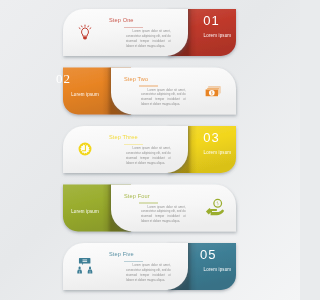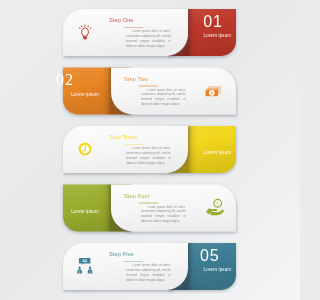--- a/index.html
+++ b/index.html
@@ -1,21 +1,21 @@
 <!DOCTYPE html>
 <html><head>
 <meta charset="utf-8">
 <style>
   html,body{margin:0;padding:0;width:300px;height:300px;overflow:hidden;background:#e9ebed;}
   body{font-family:"Liberation Sans",sans-serif;}
   #stage{position:relative;width:300px;height:300px;overflow:hidden;}
   #stage svg{display:block;position:absolute;top:0;left:0;}
   .txt{position:absolute;}
   .title{font-size:5.6px;letter-spacing:.12px;}
-  .num{font-size:16px;font-weight:400;color:#fff;letter-spacing:0.9px;}
+  .num{font-size:13px;font-weight:400;color:#fff;letter-spacing:0.9px;}
   .sub{font-size:4.45px;color:#fff;letter-spacing:.18px;}
   .body{font-size:2.9px;line-height:4.85px;color:#919191;text-align:justify;text-indent:6.6px;}
   .rule{width:18.7px;height:1.5px;}
 </style>
 </head>
 <body>
 
 <div id="stage">
     <svg width="300" height="300" viewBox="0 0 300 300">
       <defs>
@@ -177,20 +177,21 @@
     <div class="txt num" style="left: 203.3px; top: 12.7px;">01</div>
     <div class="txt sub" style="left: 203.6px; top: 33.2px;">Lorem ipsum</div>
     <div class="txt title" style="left: 109px; top: 17.3px; color: rgb(192, 57, 43); opacity: 0.86;">Step One</div>
     <div class="txt rule" style="left: 124px; top: 26.9px; background: rgb(192, 57, 43); opacity: 0.33;"></div>
     <div class="txt body" style="left: 126px; top: 29px; width: 44.5px;">Lorem ipsum dolor sit amet, consectetur adipisicing elit, sed do eiusmod tempor incididunt ut labore et dolore magna aliqua.</div>
     <div class="txt num" style="left: 56px; top: 71.2px; font-family: Liberation Serif, serif;">02</div>
     <div class="txt sub" style="left: 71.2px; top: 91.7px;">Lorem ipsum</div>
     <div class="txt title" style="left: 124px; top: 75.8px; color: rgb(232, 132, 36); opacity: 0.86;">Step Two</div>
     <div class="txt rule" style="left: 139px; top: 85.4px; background: rgb(232, 132, 36); opacity: 0.33;"></div>
     <div class="txt body" style="left: 141px; top: 87.5px; width: 44.5px;">Lorem ipsum dolor sit amet, consectetur adipisicing elit, sed do eiusmod tempor incididunt ut labore et dolore magna aliqua.</div>
+    <div class="txt num" style="left: 203.3px; top: 129.7px;">03</div>
     <div class="txt sub" style="left: 203.6px; top: 150.2px;">Lorem ipsum</div>
     <div class="txt title" style="left: 109px; top: 134.3px; color: rgb(242, 214, 28); opacity: 0.86;">Step Three</div>
     <div class="txt rule" style="left: 124px; top: 143.9px; background: rgb(242, 214, 28); opacity: 0.33;"></div>
     <div class="txt body" style="left: 126px; top: 146px; width: 44.5px;">Lorem ipsum dolor sit amet, consectetur adipisicing elit, sed do eiusmod tempor incididunt ut labore et dolore magna aliqua.</div>
     <div class="txt sub" style="left: 71.2px; top: 208.7px;">Lorem ipsum</div>
     <div class="txt title" style="left: 124px; top: 192.8px; color: rgb(154, 173, 46); opacity: 0.86;">Step Four</div>
     <div class="txt rule" style="left: 139px; top: 202.4px; background: rgb(154, 173, 46); opacity: 0.33;"></div>
     <div class="txt body" style="left: 141px; top: 204.5px; width: 44.5px;">Lorem ipsum dolor sit amet, consectetur adipisicing elit, sed do eiusmod tempor incididunt ut labore et dolore magna aliqua.</div>
     <div class="txt num" style="left: 200px; top: 246.7px; text-align: right;">05</div>
     <div class="txt sub" style="left: 203.6px; top: 267.2px;">Lorem ipsum</div>

